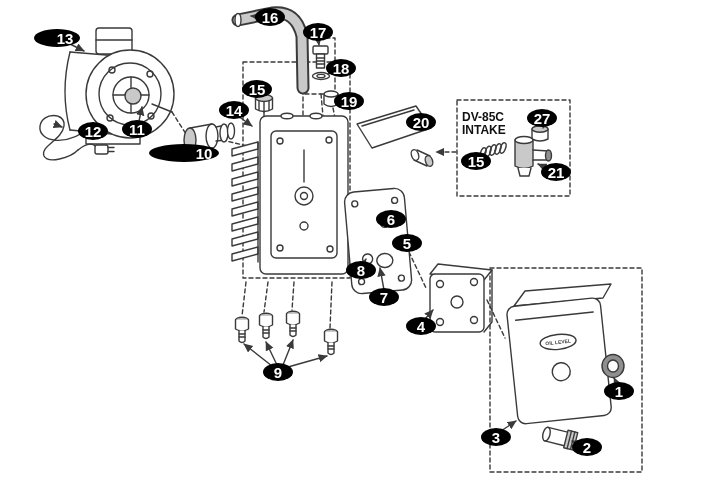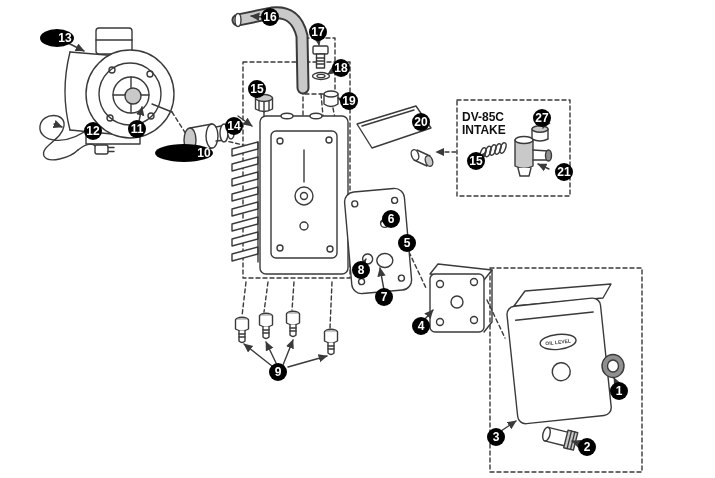--- a/index.html
+++ b/index.html
@@ -39,30 +39,30 @@
     font-size: 12px;
   }
   #diagram text.tiny {
     font-family: "Liberation Sans", sans-serif;
     font-weight: bold;
     font-size: 5px;
     fill: #444444;
   }
   .callout {
     position: absolute;
-    width: 18px;
+    width: 30px;
     height: 18px;
     border-radius: 50%;
     background: var(--callout-bg, #000000);
     color: var(--callout-fg, #ffffff);
     display: flex;
     align-items: center;
     justify-content: center;
     font-weight: bold;
-    font-size: 12px;
+    font-size: 15px;
     transform: translate(-50%, -50%);
     font-family: "Liberation Sans", sans-serif;
     user-select: none;
   }
 </style>
 </head>
 <body>
 
 <div class="stage">
 
@@ -307,25 +307,25 @@
       <div class="callout" style="left: 421px; top: 326px;">4</div>
       <div class="callout" style="left: 407px; top: 243px;">5</div>
       <div class="callout" style="left: 391px; top: 219px;">6</div>
       <div class="callout" style="left: 384px; top: 297px;">7</div>
       <div class="callout" style="left: 361px; top: 270px;">8</div>
       <div class="callout" style="left: 278px; top: 372px;">9</div>
       <div class="callout" style="left: 184px; top: 153px; padding-left: 40px;">10</div>
       <div class="callout" style="left: 137px; top: 129px;">11</div>
       <div class="callout" style="left: 46px; top: 131px; margin-left: 47px;">12</div>
       <div class="callout" style="left: 57px; top: 38px; padding-left: 16px;">13</div>
-      <div class="callout" style="left: 234px; top: 110px; margin-top: 16px;">14</div>
+      <div class="callout" style="left: 234px; top: 110px;">14</div>
       <div class="callout" style="left: 257px; top: 89px;">15</div>
       <div class="callout" style="left: 476px; top: 161px;">15</div>
       <div class="callout" style="left: 270px; top: 17px;">16</div>
       <div class="callout" style="left: 318px; top: 32px;">17</div>
       <div class="callout" style="left: 341px; top: 68px; text-align: center;">18</div>
       <div class="callout" style="left: 349px; top: 101px;">19</div>
       <div class="callout" style="left: 421px; top: 122px;">20</div>
-      <div class="callout" style="left: 556px; top: 172px; margin-left: 8px;">21</div>
+      <div class="callout" style="left: 556px; top: 172px;">21</div>
       <div class="callout" style="left: 542px; top: 118px;">27</div>
     </div>
 
 </div>
 
 </body></html>

